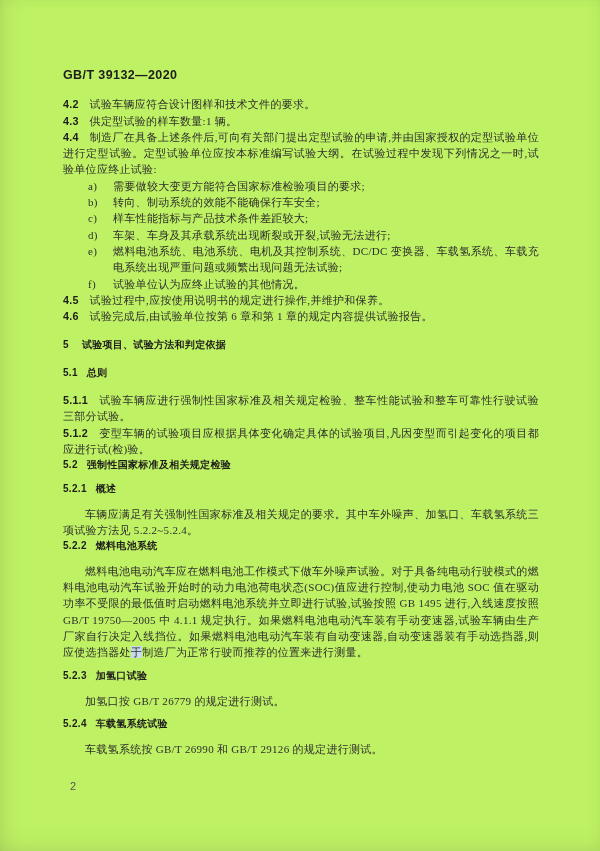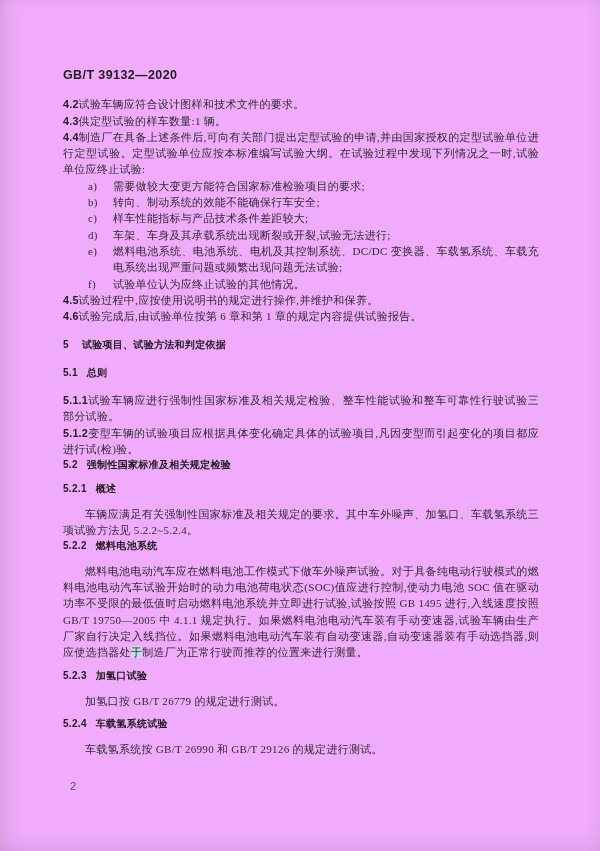--- a/index.html
+++ b/index.html
@@ -7,21 +7,21 @@
     padding: 0;
     width: 600px;
     height: 851px;
     background: #f0f0ee;
   }
   .page {
     position: absolute;
     inset: 0;
     width: 600px;
     height: 851px;
-    background: #f0abfc;
+    background: #bef264;
     overflow: hidden;
     box-shadow:
       inset 16px 0 24px -18px rgba(70,70,65,.22),
       inset -10px 0 18px -14px rgba(70,70,65,.10),
       inset 0 -18px 26px -18px rgba(70,70,65,.14),
       inset 0 12px 18px -16px rgba(70,70,65,.07);
     font-family: "Liberation Serif", "DejaVu Serif", serif;
     color: #2e2d2b;
   }
   .content {
@@ -40,20 +40,21 @@
     letter-spacing: 0.4px;
     color: #1e1d1b;
     margin-bottom: 13px;
   }
   .clause { text-align: justify; text-justify: inter-character; }
   .cnum {
     font-family: "Liberation Sans", "DejaVu Sans", sans-serif;
     font-weight: 700;
     font-size: 10.8px;
     color: #1e1d1b;
+    padding-right: 11px;
     letter-spacing: 0.2px;
   }
   .list { margin-left: 25px; }
   .li { display: flex; }
   .llabel { flex: 0 0 25px; }
   .ltext { flex: 1; text-align: justify; text-justify: inter-character; }
   .heading {
     font-family: "Liberation Sans", "DejaVu Sans", sans-serif;
     font-weight: 700;
     font-size: 10px;

